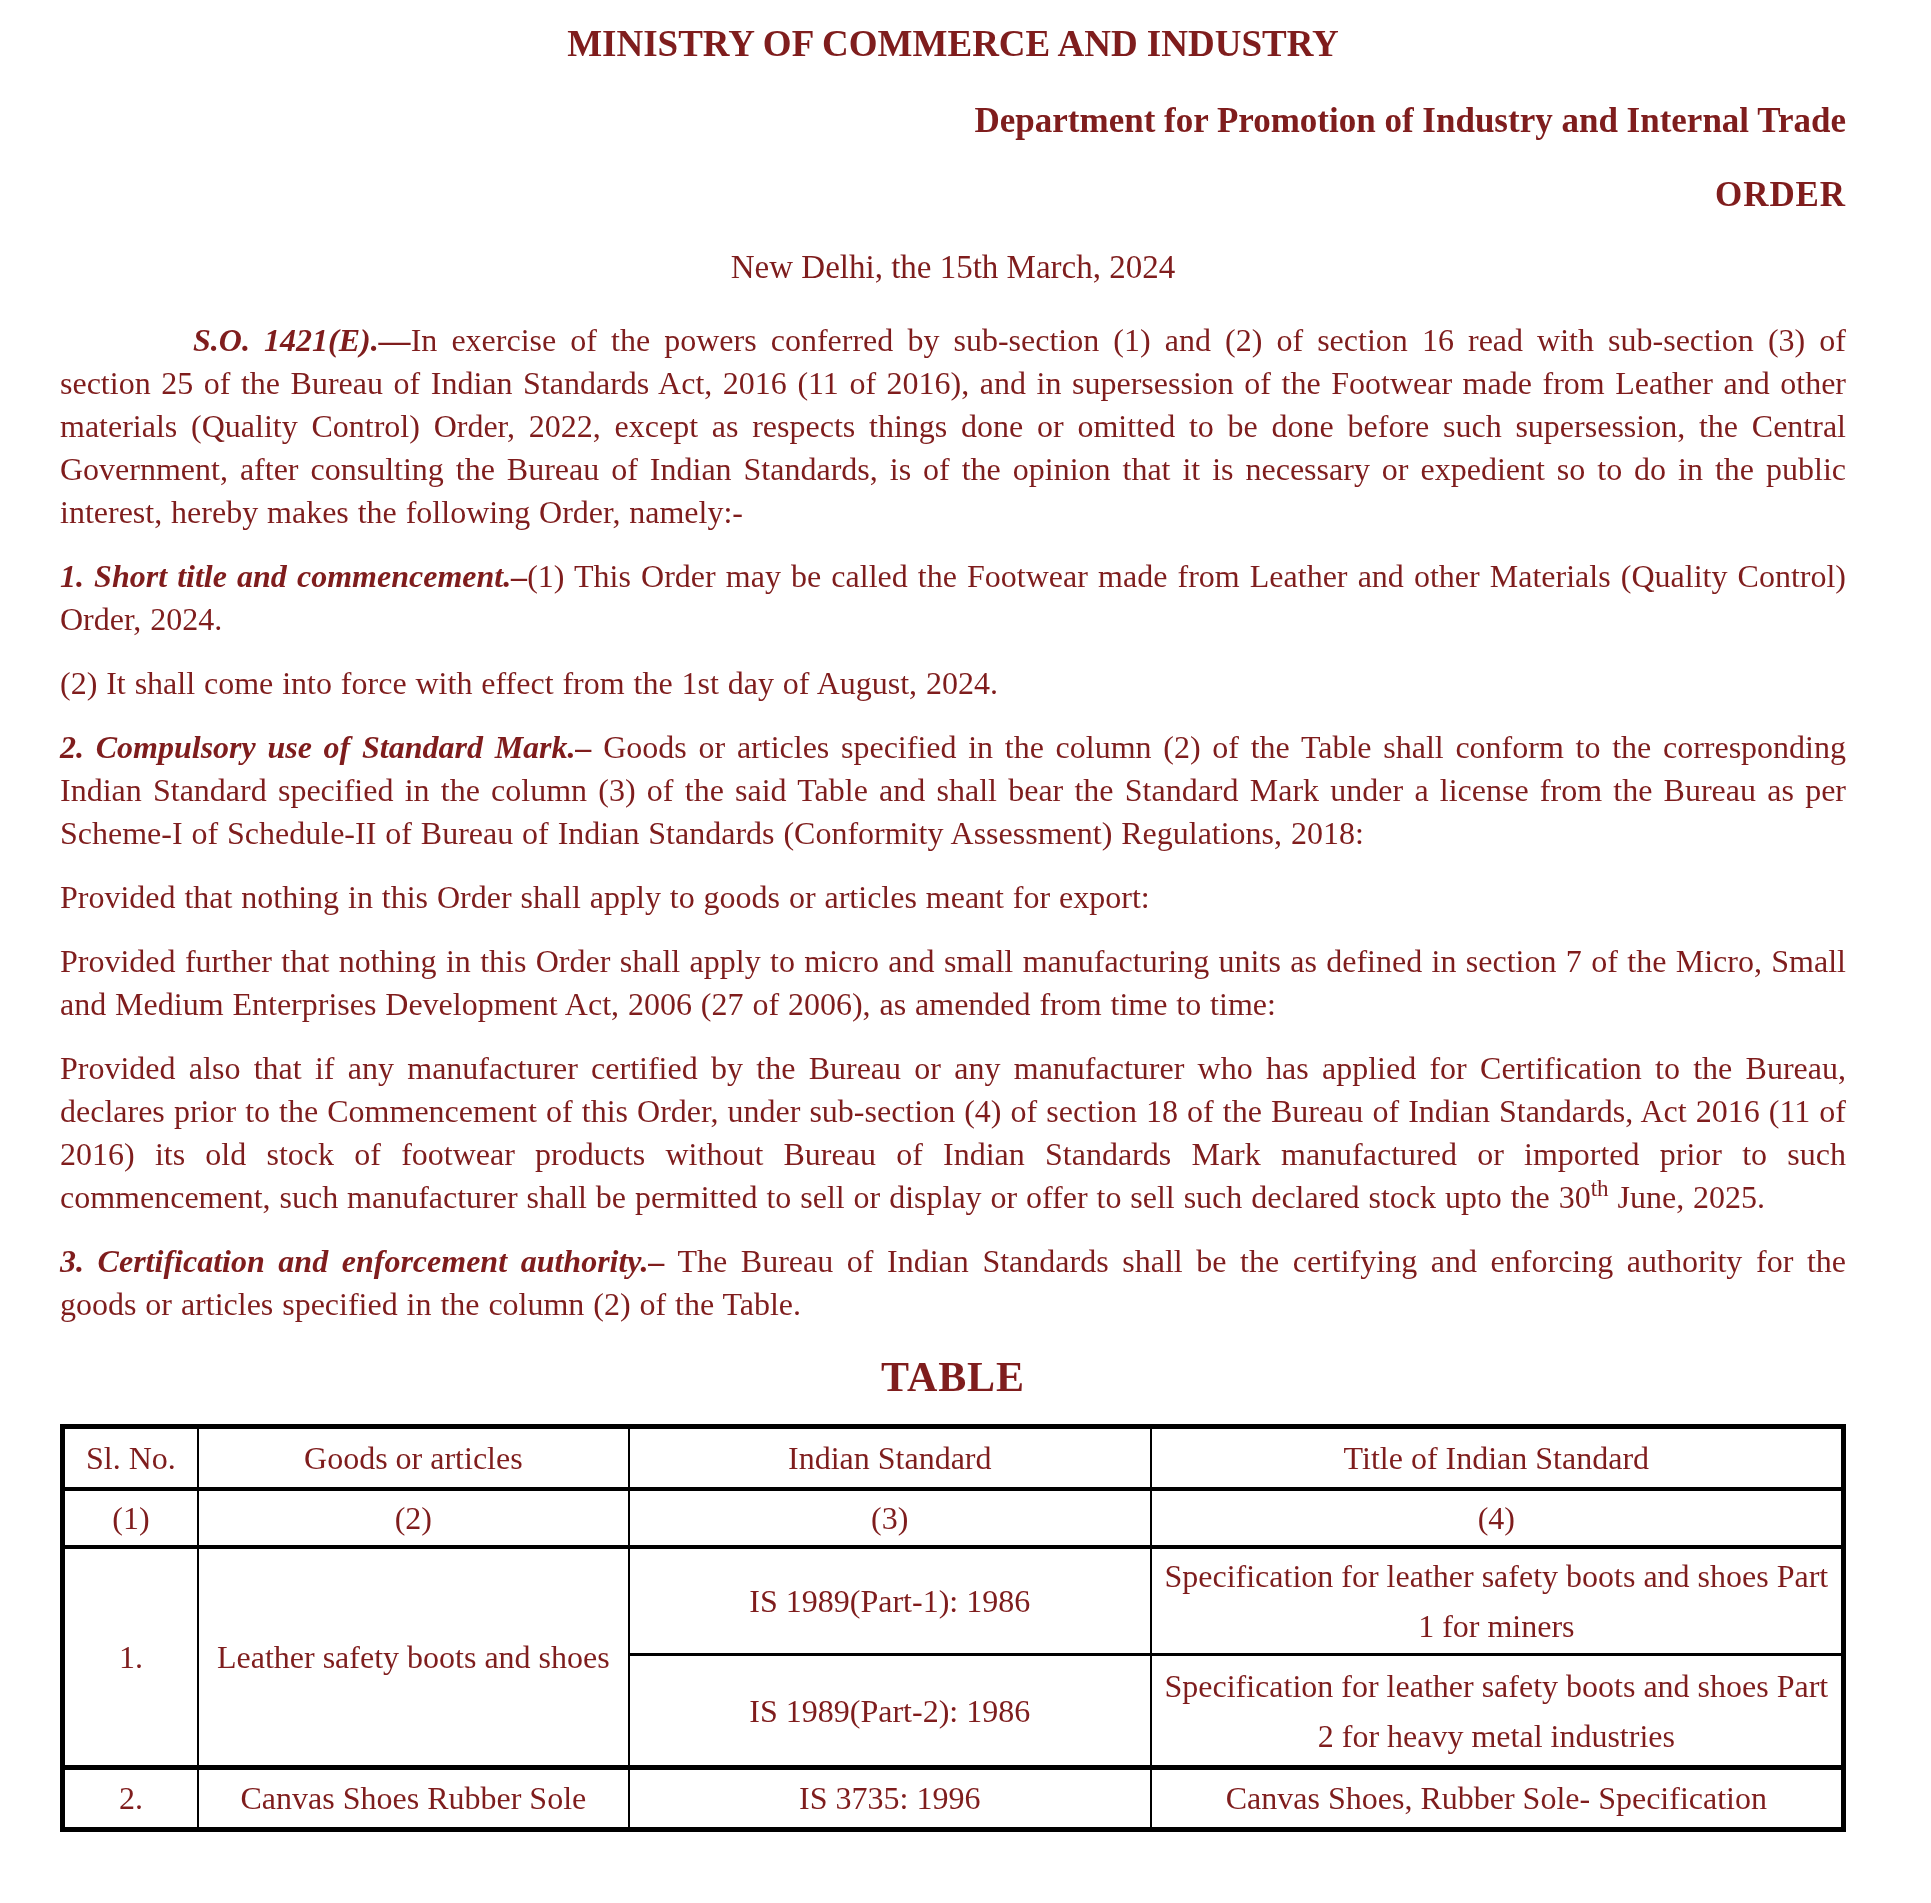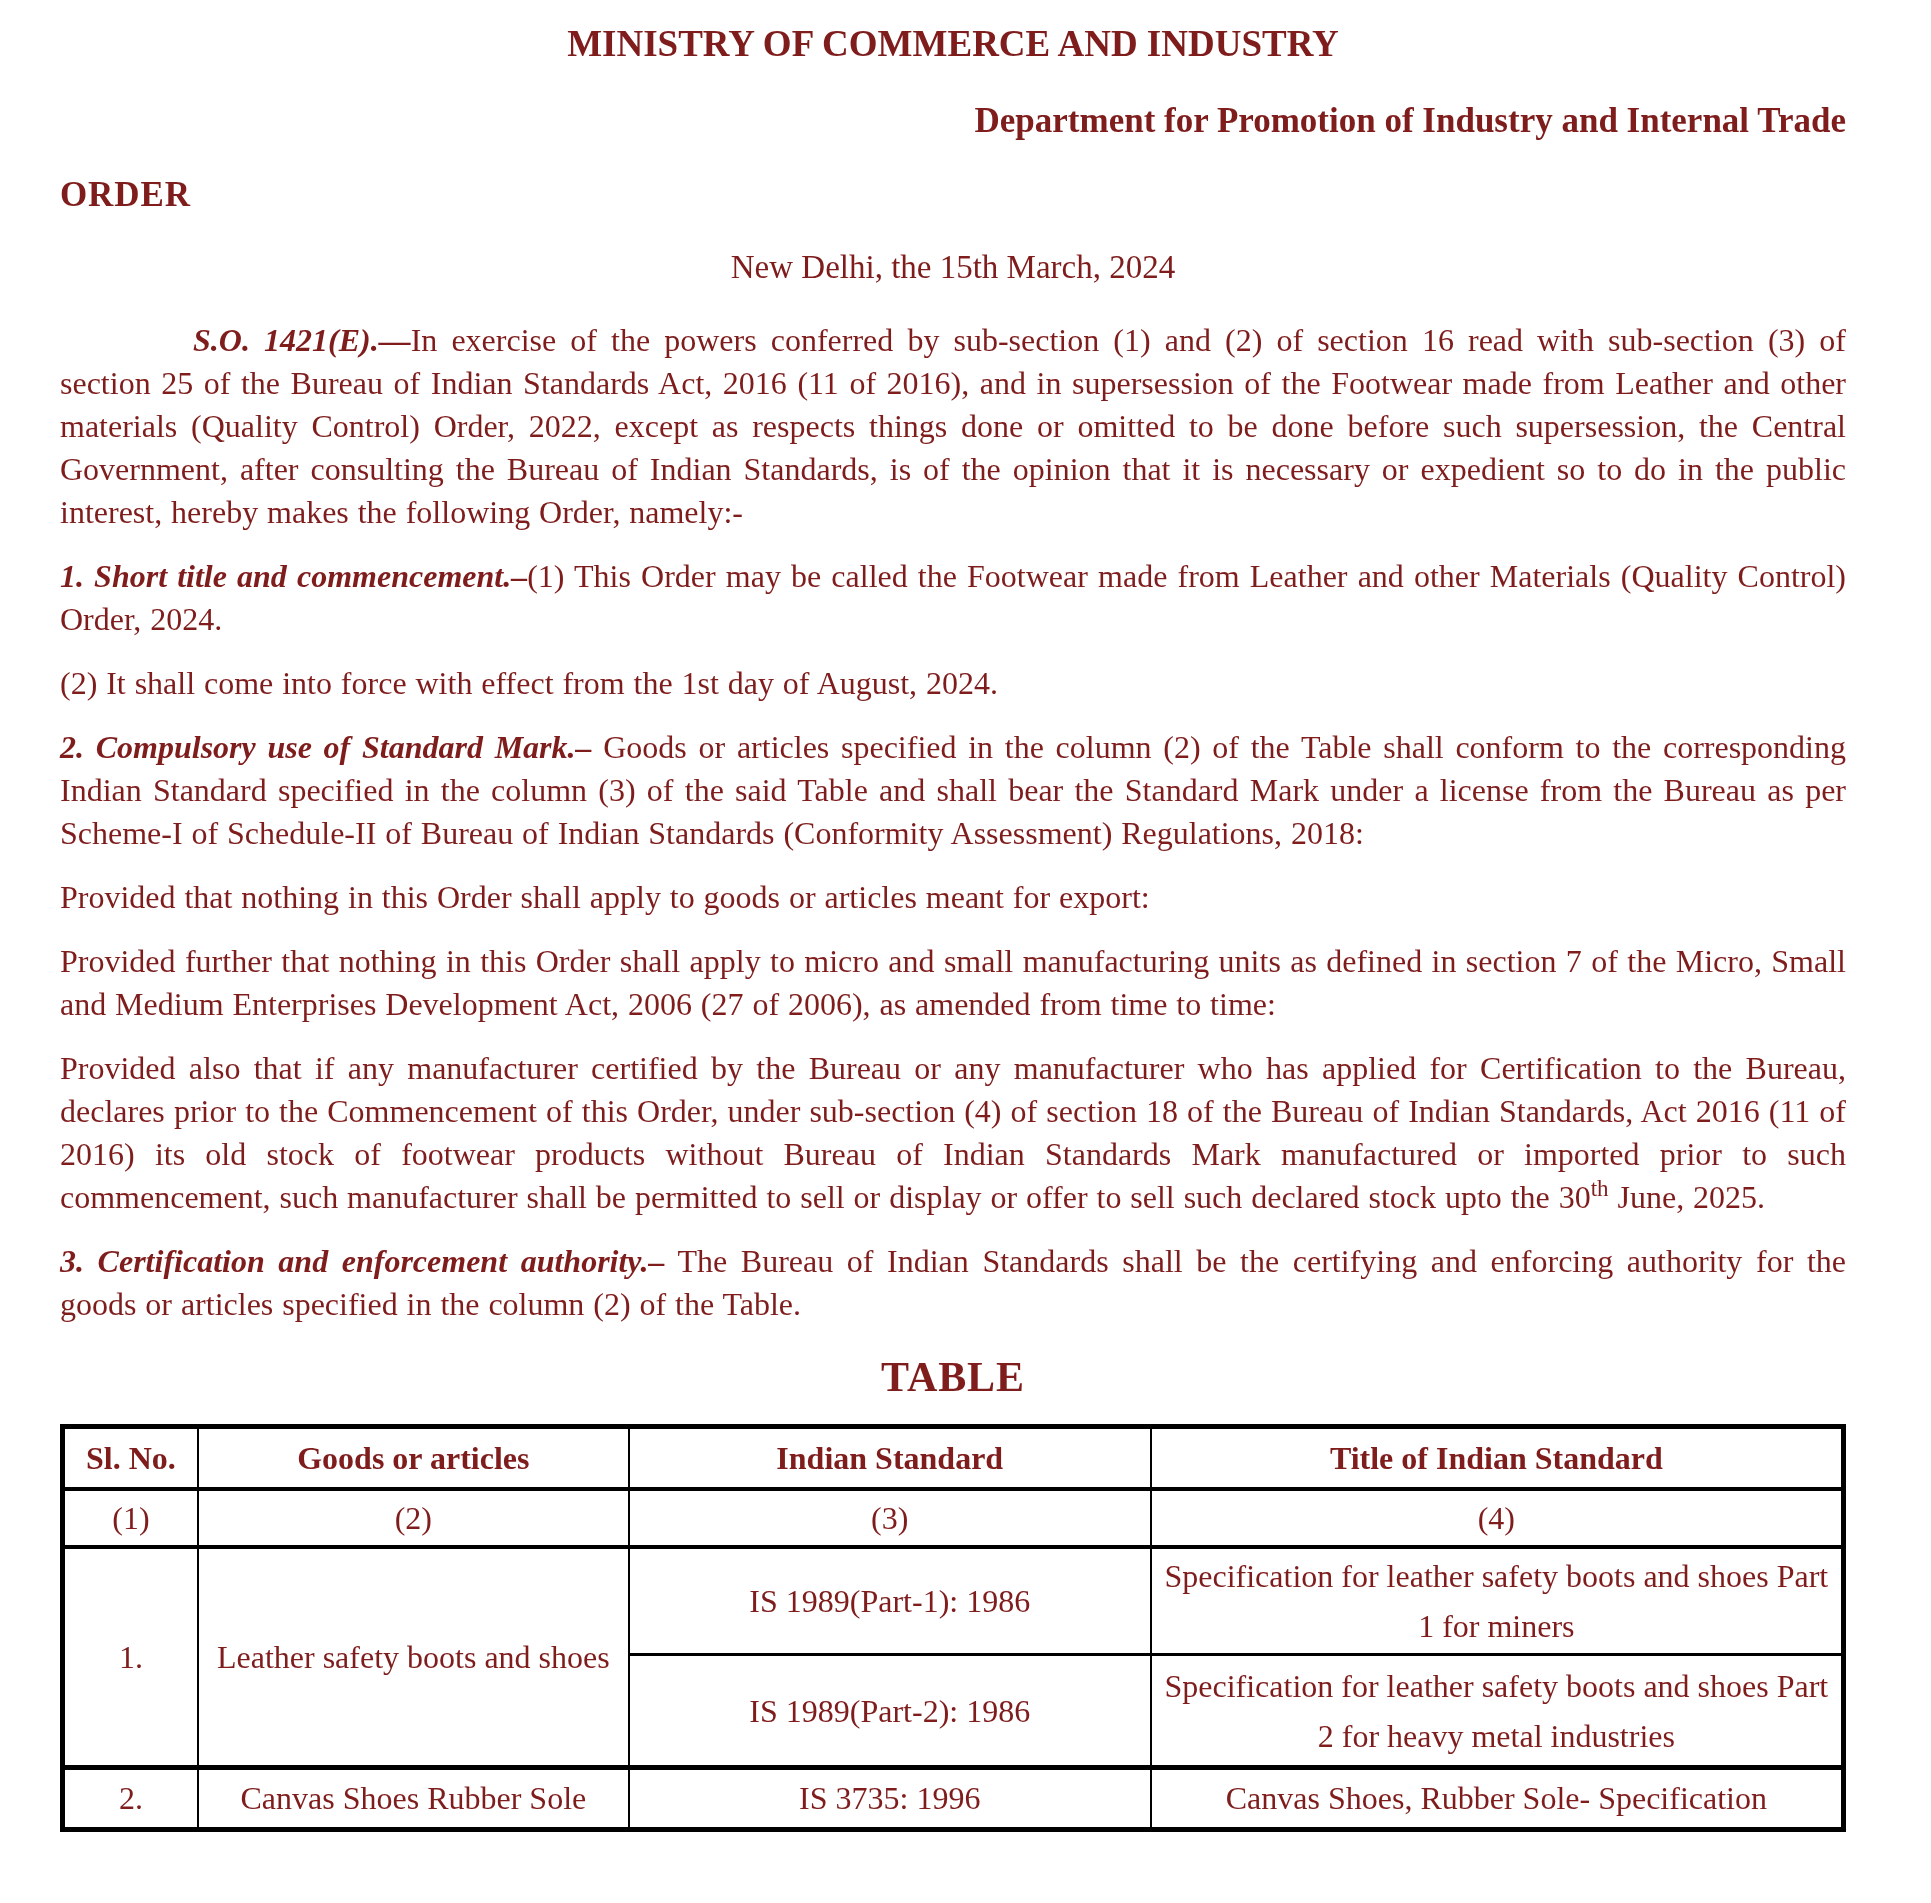--- a/index.html
+++ b/index.html
@@ -30,21 +30,21 @@
   .h-department {
     font-size: 35px;
     font-weight: bold;
     text-align: right;
     margin: 0 0 34px 0;
     line-height: 1.15;
   }
   .h-order {
     font-size: 35px;
     font-weight: bold;
-    text-align: left;
+    text-align: right;
     margin: 0 0 34px 0;
     line-height: 1.15;
     letter-spacing: 0.9px;
   }
   .dateline {
     font-size: 33px;
     text-align: center;
     margin: 0 0 32px 0;
     line-height: 1.15;
   }
@@ -77,21 +77,21 @@
   }
   .standards th, .standards td {
     border: 2.7px solid #000000;
     text-align: center;
     vertical-align: middle;
     padding: 1.8px 8.9px;
     font-size: 32px;
     line-height: 50px;
     overflow: hidden;
   }
-  .standards th { font-weight: bold; }
+  .standards th { font-weight: normal; }
   tr.head th { border-bottom: 4.4px solid #000000; height: 55px; }
   tr.nums td { border-bottom: 4.4px solid #000000; height: 50px; }
   tr.sub1 td { height: 101px; }
   tr.sub2 td { border-top: 3.5px solid #000000; height: 105px; }
   tr.last td { border-top: 5.3px solid #000000; height: 53px; }
 </style>
 </head>
 <body>
 
 <div class="page">

